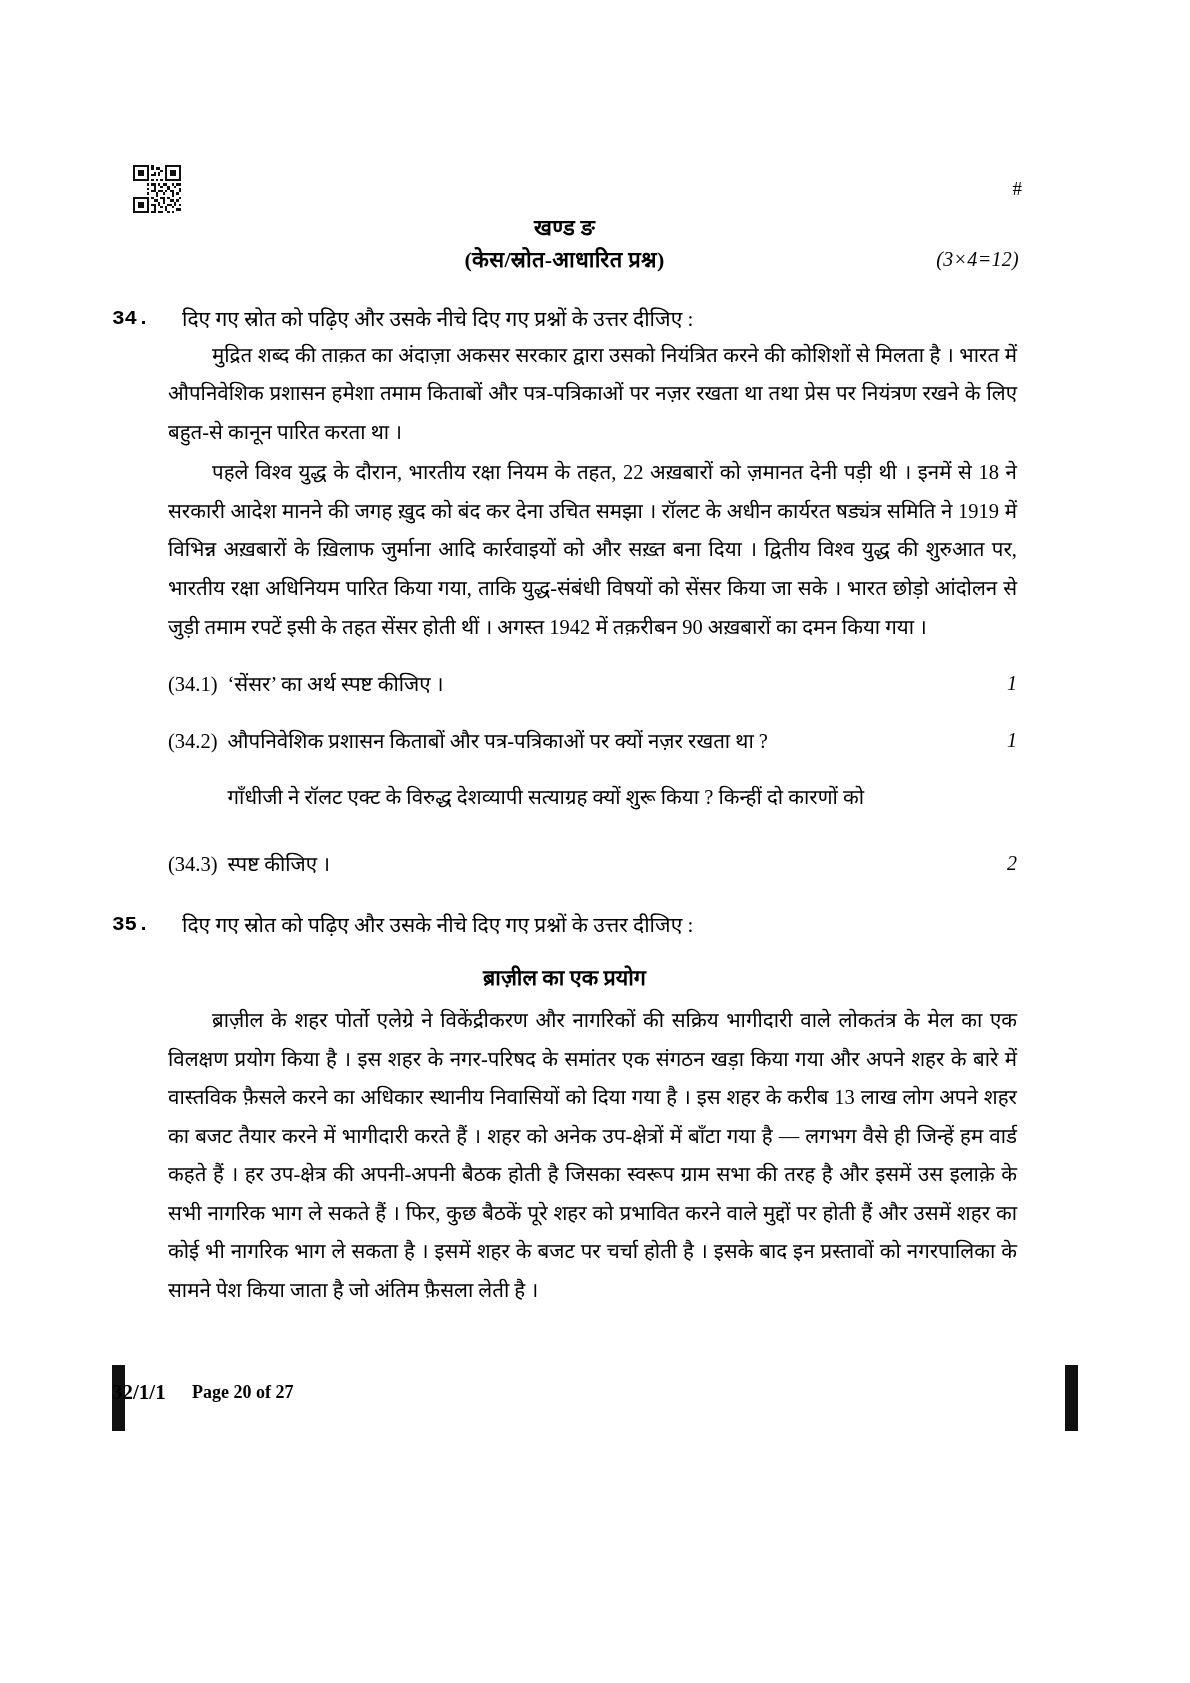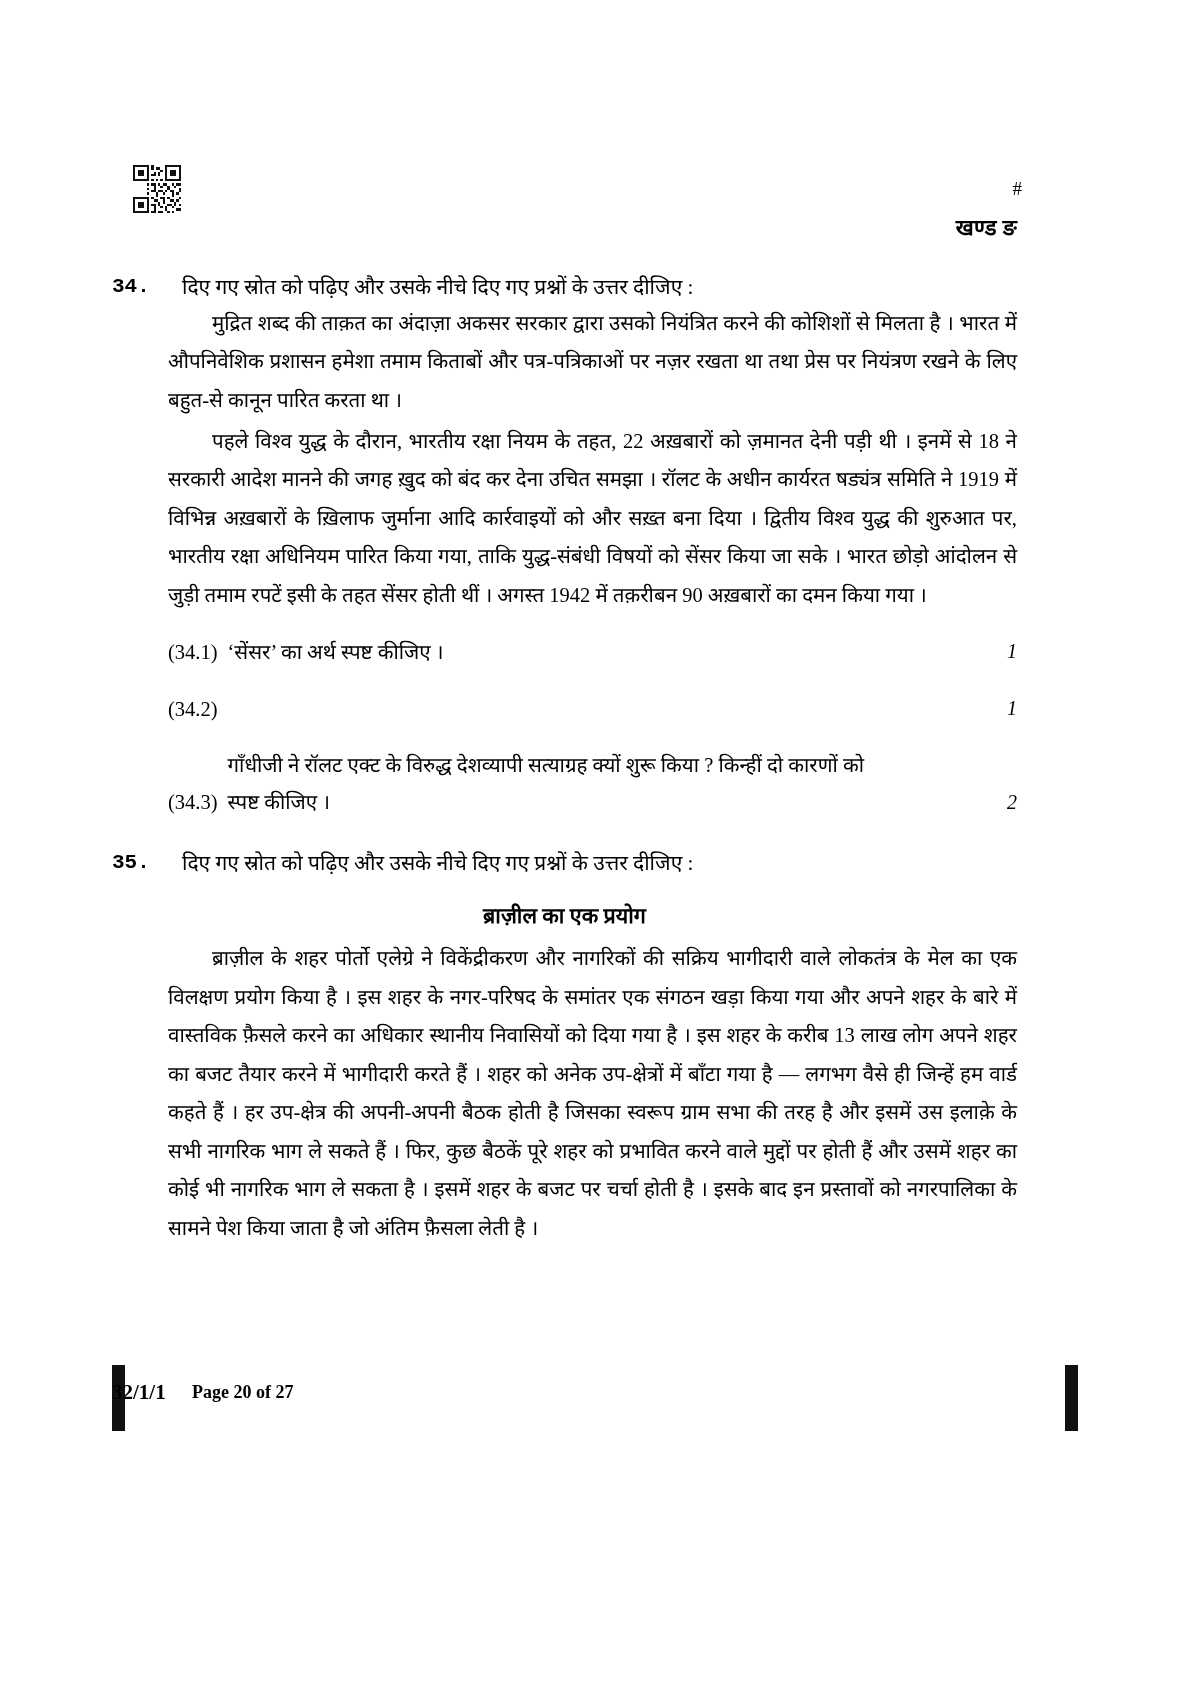--- a/index.html
+++ b/index.html
@@ -41,21 +41,21 @@
 
   
   .content {
     position: absolute;
     left: 112px;
     top: 212px;
     width: 905px;
   }
 
   .center-head {
-    text-align: right;
+    text-align: center;
     font-weight: bold;
     font-size: 22px;
     line-height: 1.45;
     letter-spacing: .3px;
   }
   .head-row {
     position: relative;
     text-align: center;
   }
   .head-row .marks {
@@ -135,20 +135,21 @@
     font-family: "Liberation Serif", serif;
     width: 40px;
     text-align: right;
   }
   .subq .mark.low {
     top: auto;
     bottom: 0;
   }
   .subq .body .cont {
     display: block;
+    margin-top: 30px;
   }
 
   
   .footer {
     position: absolute;
     left: 112px;
     right: 96px;
     bottom: 278px;
     display: flex;
     align-items: center;
@@ -265,39 +266,44 @@
           <rect x="17" y="20" width="1" height="1"></rect>
       </g>
     </svg>
   </div>
 
   <div class="hash-mark">#</div>
 
   <div class="content">
 
     <div class="center-head">खण्ड ङ</div>
+    <div class="head-row center-head">
+      <span>(केस/स्रोत-आधारित प्रश्न)</span>
+      <span class="marks">(3×4=12)</span>
+    </div>
 
     <div class="q-block">
       <div class="q-row">
         <div class="q-num">34.</div>
         <div class="q-stem">दिए गए स्रोत को पढ़िए और उसके नीचे दिए गए प्रश्नों के उत्तर दीजिए :</div>
       </div>
 
 
       <p class="para">मुद्रित शब्द की ताक़त का अंदाज़ा अकसर सरकार द्वारा उसको नियंत्रित करने की कोशिशों से मिलता है । भारत में औपनिवेशिक प्रशासन हमेशा तमाम किताबों और पत्र-पत्रिकाओं पर नज़र रखता था तथा प्रेस पर नियंत्रण रखने के लिए बहुत-से कानून पारित करता था ।</p>
       <p class="para">पहले विश्व युद्ध के दौरान, भारतीय रक्षा नियम के तहत, 22 अख़बारों को ज़मानत देनी पड़ी थी । इनमें से 18 ने सरकारी आदेश मानने की जगह ख़ुद को बंद कर देना उचित समझा । रॉलट के अधीन कार्यरत षड्यंत्र समिति ने 1919 में विभिन्न अख़बारों के ख़िलाफ जुर्माना आदि कार्रवाइयों को और सख़्त बना दिया । द्वितीय विश्व युद्ध की शुरुआत पर, भारतीय रक्षा अधिनियम पारित किया गया, ताकि युद्ध-संबंधी  विषयों को सेंसर किया जा सके । भारत छोड़ो आंदोलन से जुड़ी तमाम रपटें इसी के तहत सेंसर होती थीं । अगस्त 1942 में तक़रीबन 90 अख़बारों का दमन किया गया ।</p>
 
       <div class="subq">
         <span class="label">(34.1)</span>
         <span class="body">‘सेंसर’ का अर्थ स्पष्ट कीजिए ।</span>
         <span class="mark">1</span>
       </div>
 
       <div class="subq">
         <span class="label">(34.2)</span>
+        <span class="body">औपनिवेशिक प्रशासन किताबों और पत्र-पत्रिकाओं पर क्यों नज़र रखता था ?</span>
         <span class="mark">1</span>
       </div>
 
       <div class="subq">
         <span class="label">(34.3)</span>
         <span class="body">
           <span>गाँधीजी ने रॉलट एक्ट के विरुद्ध देशव्यापी सत्याग्रह क्यों शुरू किया ? किन्हीं दो कारणों को</span>
           <span class="cont">स्पष्ट कीजिए ।</span>
         </span>
         <span class="mark low">2</span>

